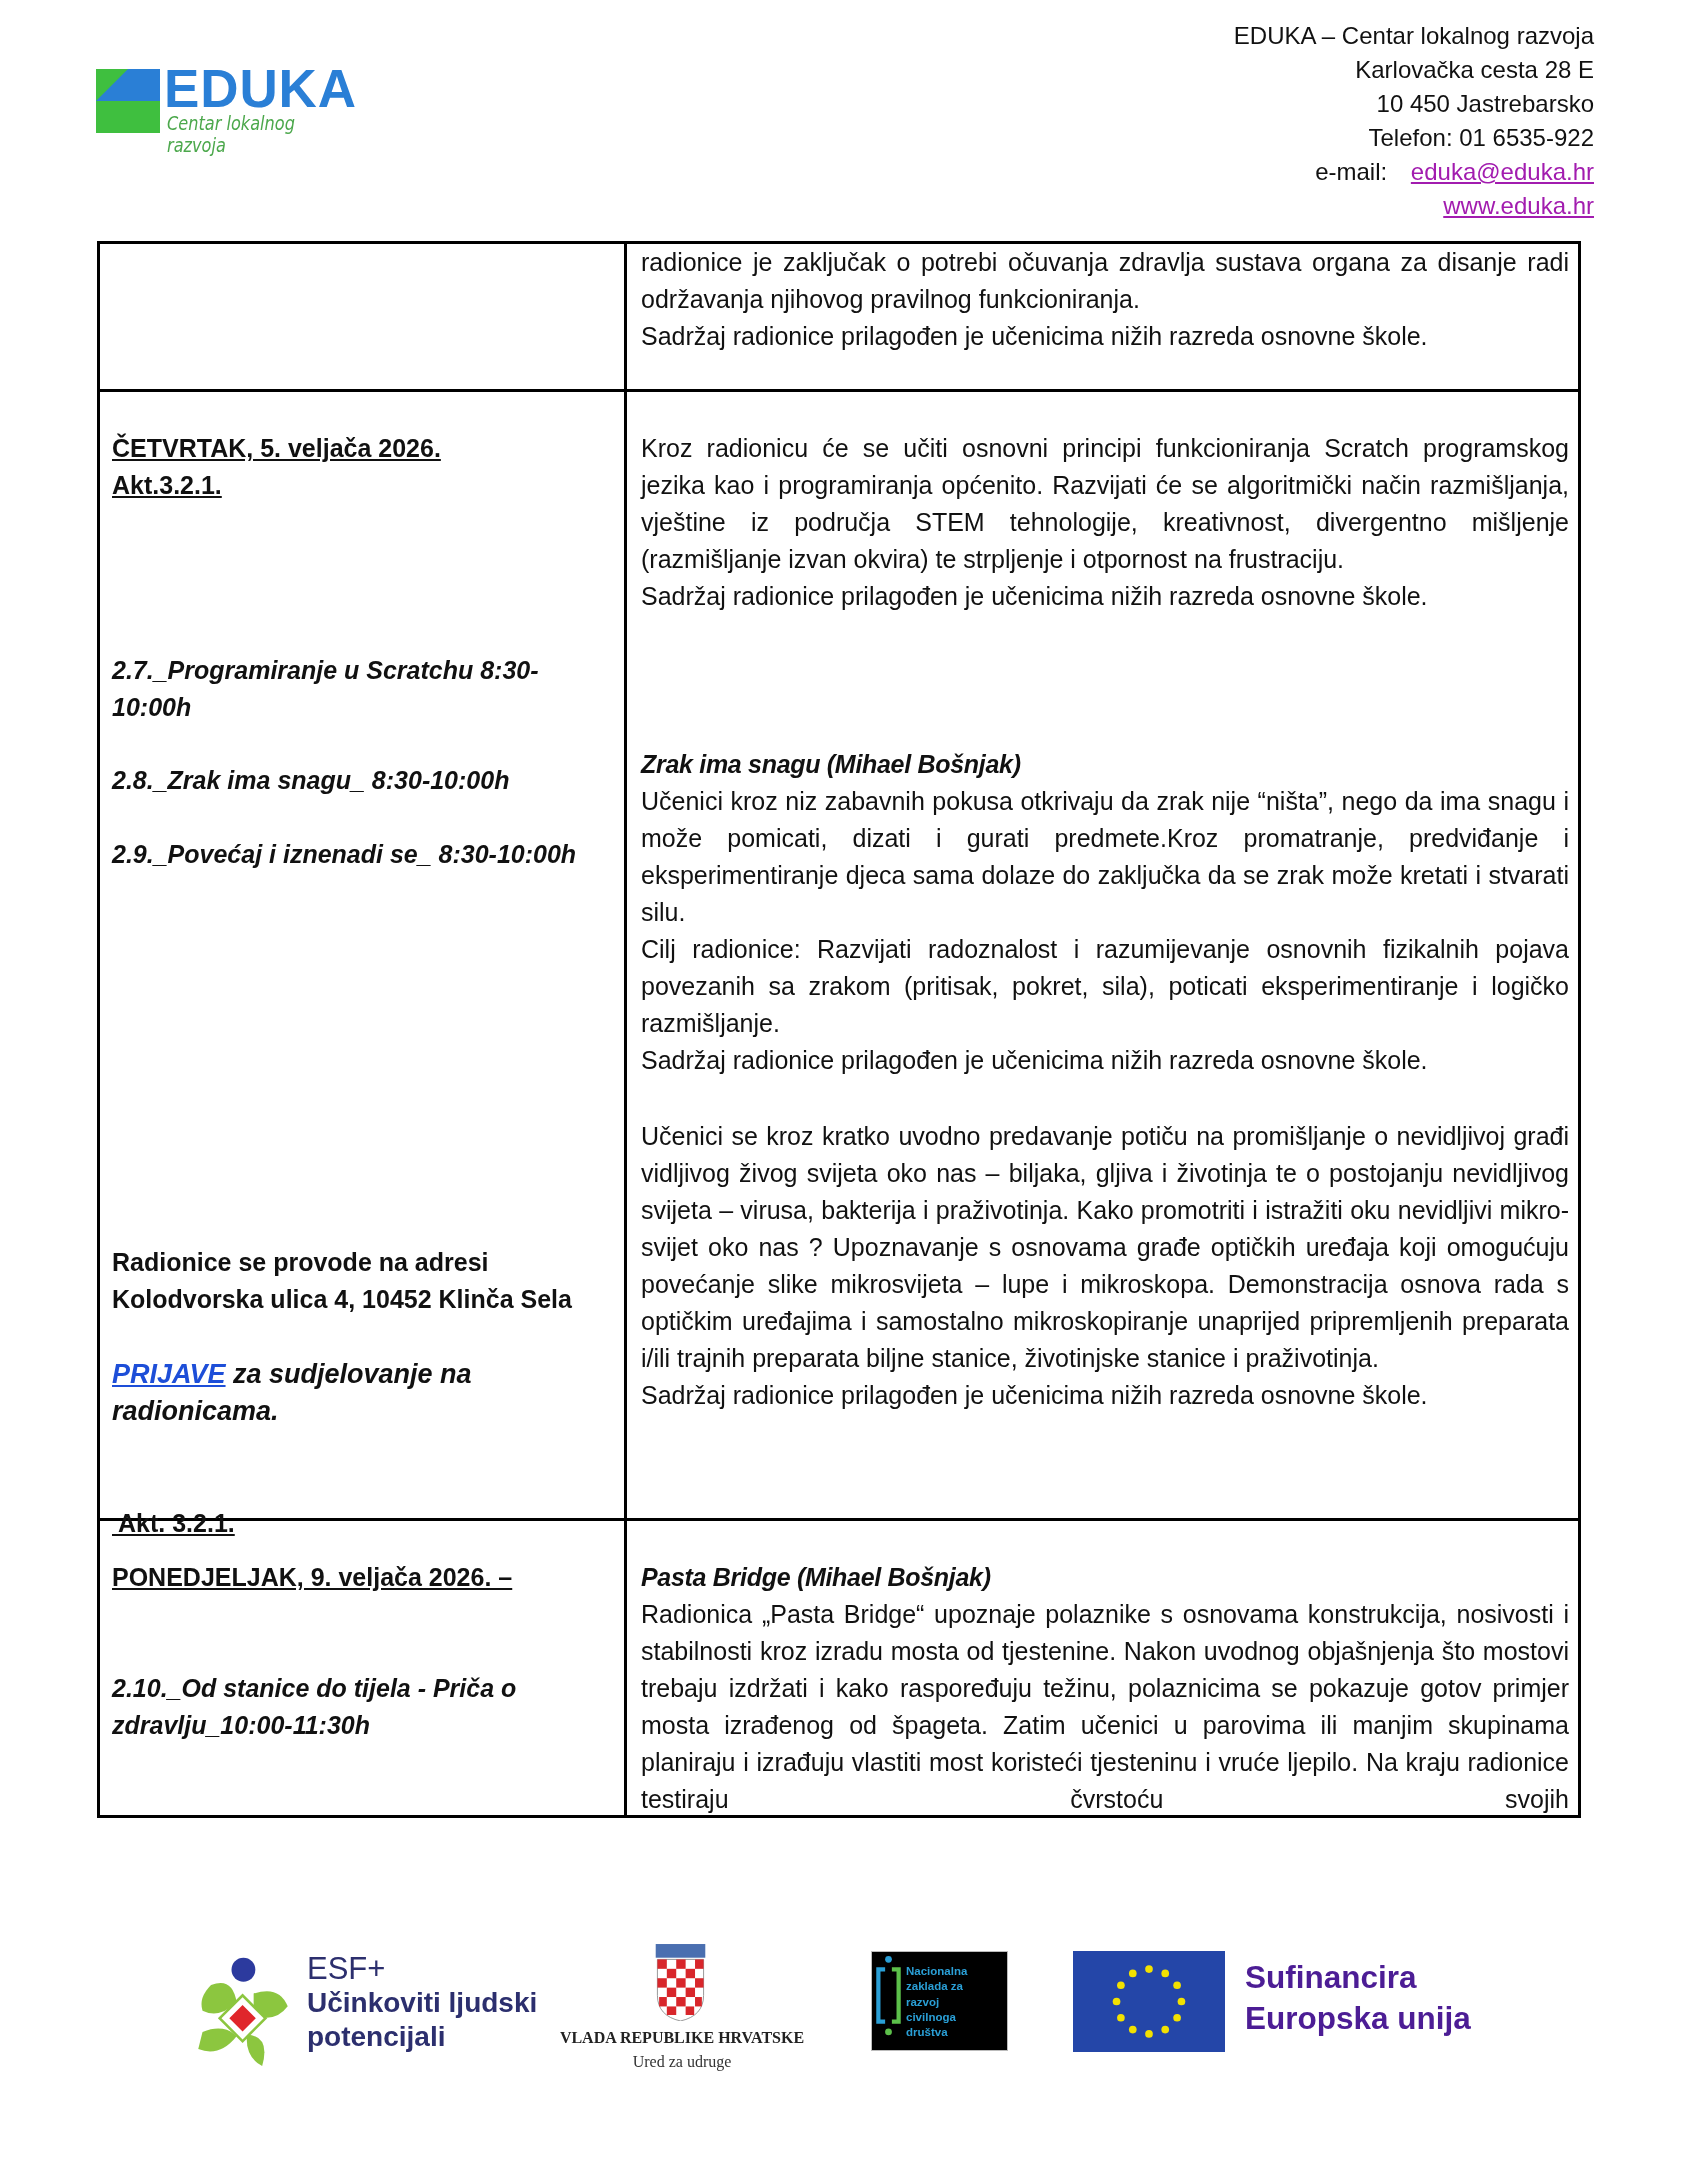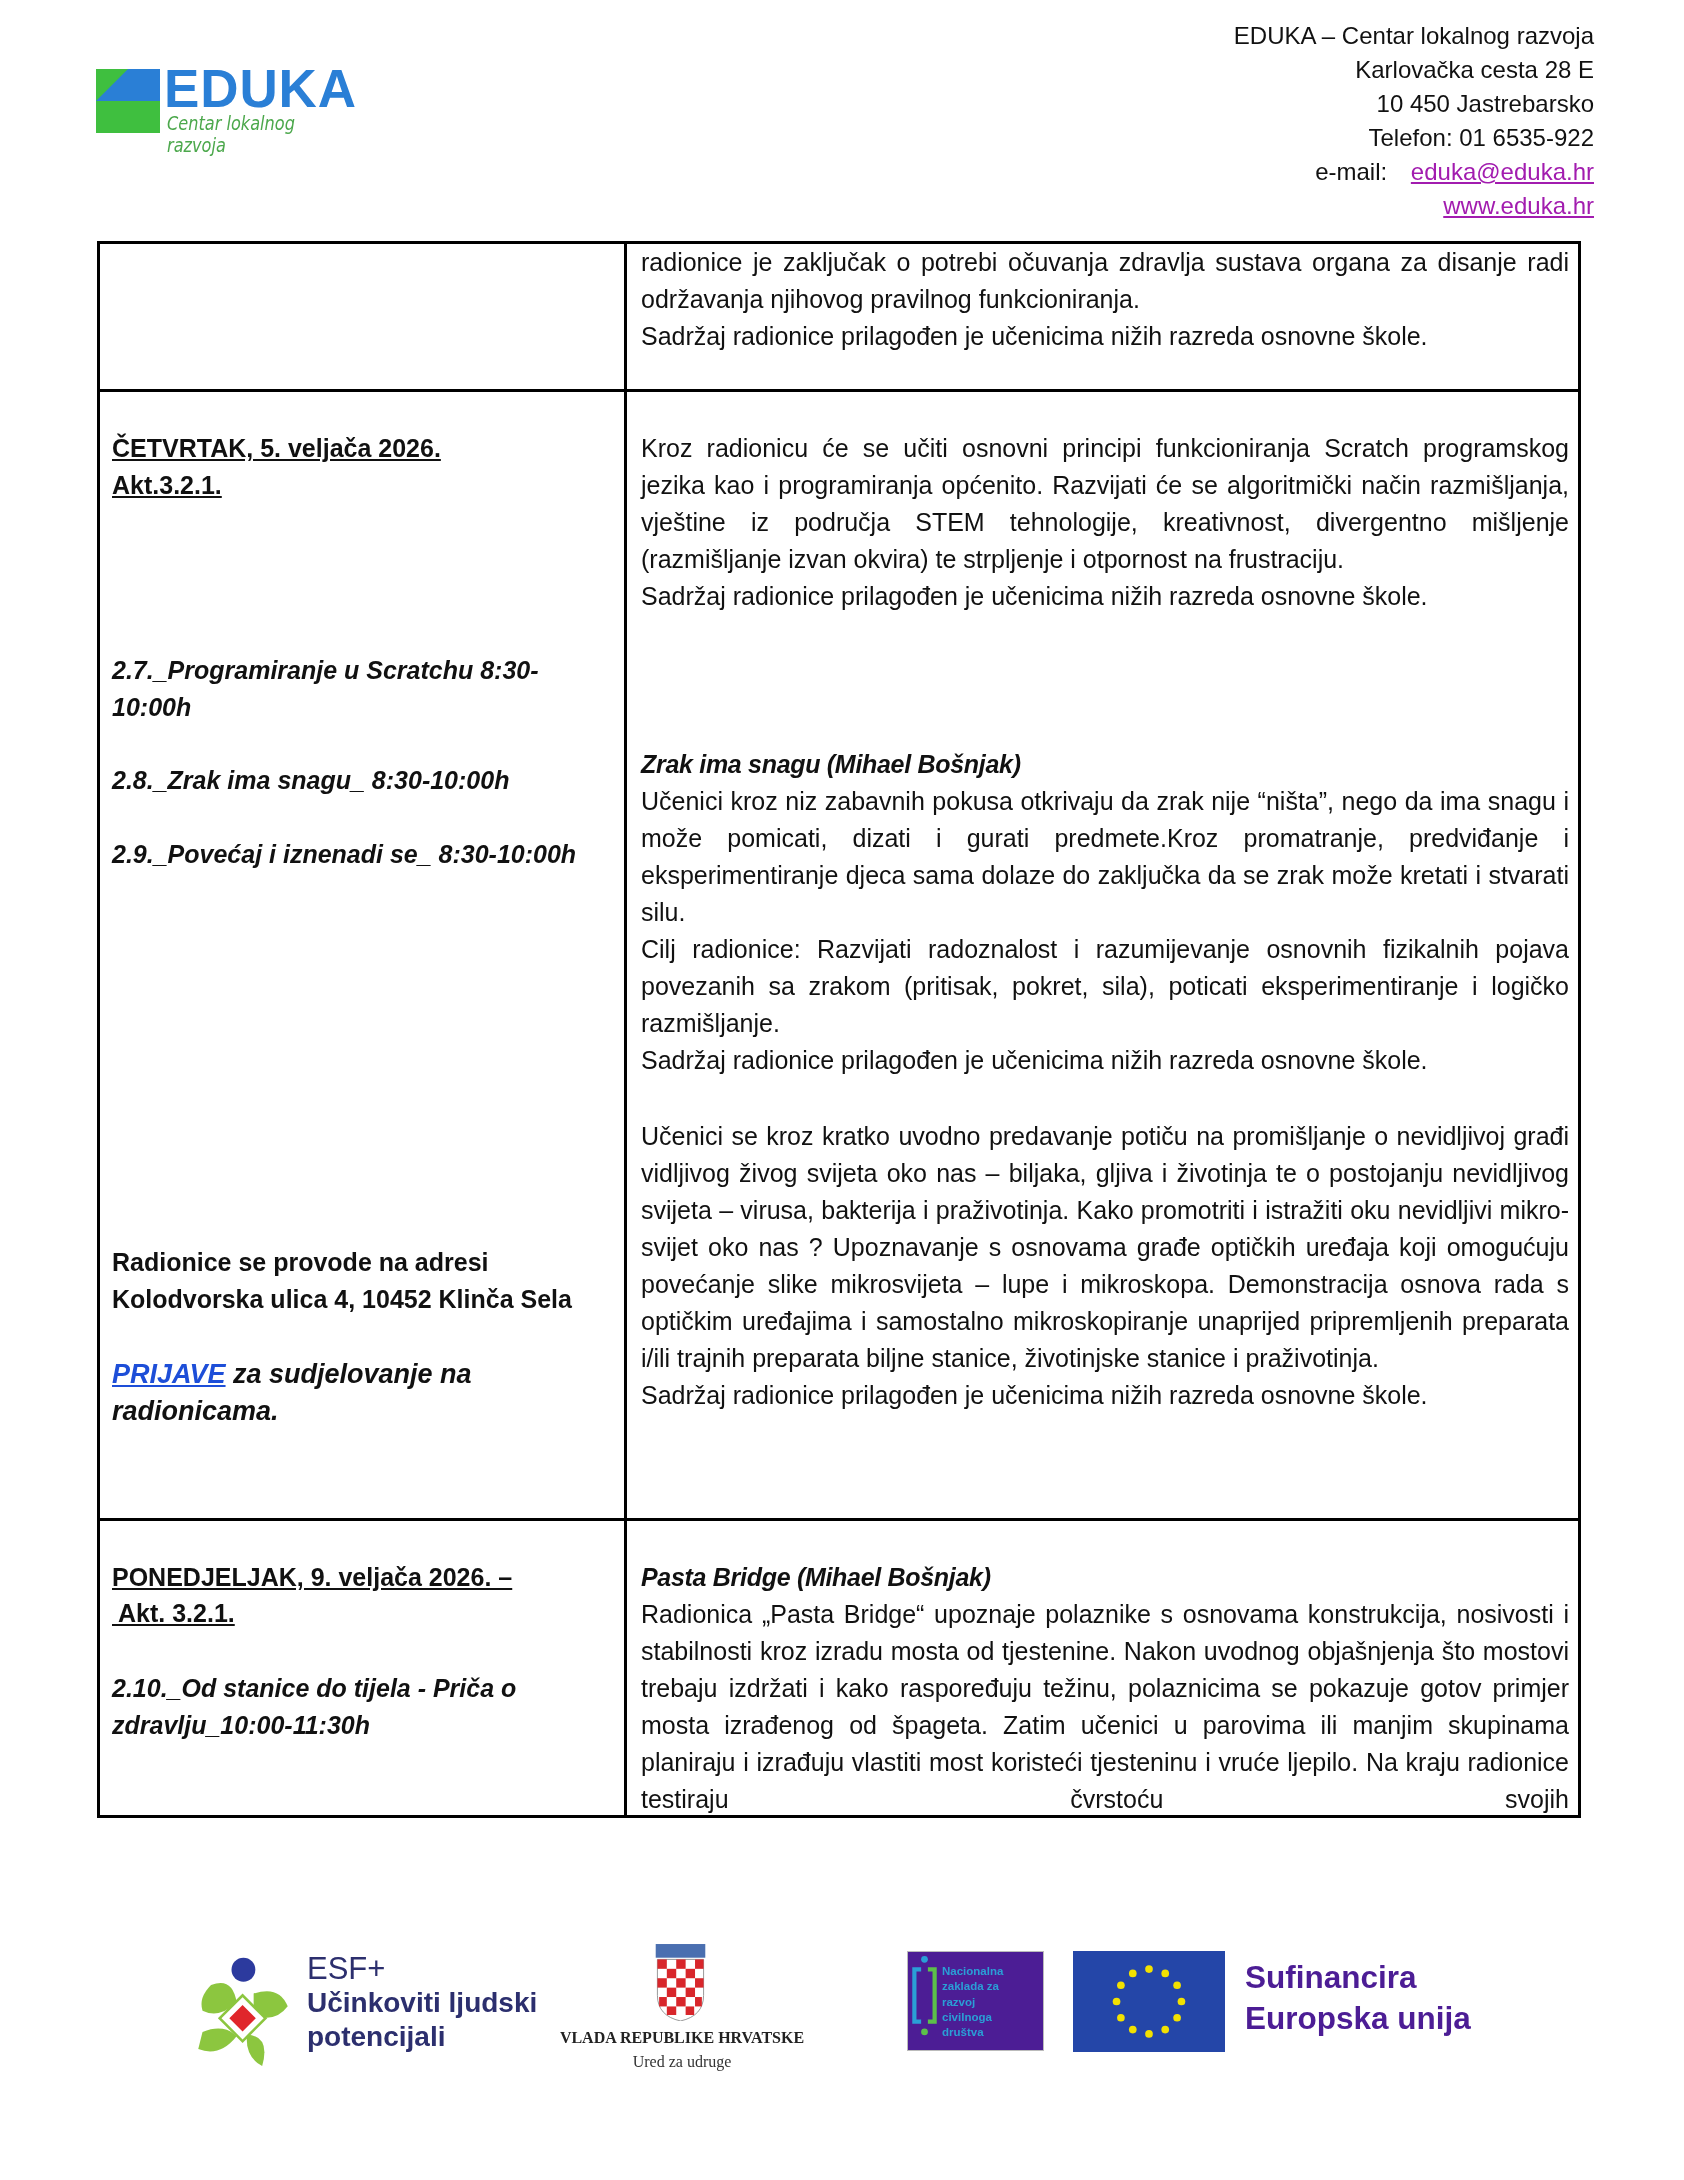--- a/index.html
+++ b/index.html
@@ -96,21 +96,21 @@
   <p class="p just">Cilj radionice: Razvijati radoznalost i razumijevanje osnovnih fizikalnih pojava povezanih sa zrakom (pritisak, pokret, sila), poticati eksperimentiranje i logičko razmišljanje.</p>
   <p class="p">Sadržaj radionice prilagođen je učenicima nižih razreda osnovne škole.</p>
 </div>
 
 <div class="cell-text right-col" style="top:1118px;">
   <p class="p just">Učenici se kroz kratko uvodno predavanje potiču na promišljanje o nevidljivoj građi vidljivog živog svijeta oko nas – biljaka, gljiva i životinja te o postojanju nevidljivog svijeta – virusa, bakterija i praživotinja. Kako promotriti i istražiti oku nevidljivi mikro-svijet oko nas ? Upoznavanje s osnovama građe optičkih uređaja koji omogućuju povećanje slike mikrosvijeta – lupe i mikroskopa. Demonstracija osnova rada s optičkim uređajima i samostalno mikroskopiranje unaprijed pripremljenih preparata i/ili  trajnih preparata biljne stanice, životinjske stanice i praživotinja.</p>
   <p class="p">Sadržaj radionice prilagođen je učenicima nižih razreda osnovne škole.</p>
 </div>
 
 <div class="cell-text left-col bold ul" style="top:1559px;">PONEDJELJAK, 9. veljača 2026. –</div>
-<div class="cell-text left-col bold ul" style="top:1595px;white-space:pre;width:auto;"> Akt. 3.2.1.</div>
+<div class="cell-text left-col bold ul" style="top:1505px;white-space:pre;width:auto;"> Akt. 3.2.1.</div>
 <div class="cell-text left-col bold ital" style="top:1670px;width:443px;">2.10._Od stanice do tijela - Priča o zdravlju_10:00-11:30h</div>
 
 <div class="cell-text right-col" style="top:1559px;height:256px;overflow:hidden;">
   <p class="p bold ital narrow">Pasta Bridge (Mihael Bošnjak)</p>
   <p class="p just" style="text-align-last:justify;">Radionica „Pasta Bridge“ upoznaje polaznike s osnovama konstrukcija, nosivosti i stabilnosti kroz izradu mosta od tjestenine. Nakon uvodnog objašnjenja što mostovi trebaju izdržati i kako raspoređuju težinu, polaznicima se pokazuje gotov primjer mosta izrađenog od špageta. Zatim učenici u parovima ili manjim skupinama planiraju i izrađuju vlastiti most koristeći tjesteninu i vruće ljepilo. Na kraju radionice testiraju čvrstoću svojih</p>
 </div>
 
 <div class="foot" style="left:194px;top:1951px;width:98px;height:115px;">
   <svg width="98" height="115" viewBox="0 0 115 135">
     <circle cx="58" cy="22" r="14" fill="#2c3a9e"></circle>
@@ -147,21 +147,21 @@
         <rect x="26" y="62" width="11" height="11"></rect>
         <rect x="48" y="62" width="8" height="11"></rect>
       <rect x="15" y="73" width="11" height="10"></rect>
         <rect x="37" y="73" width="10" height="10"></rect>
     </g>
   </svg>
 </div>
 <div class="foot gov-text" style="left:554px;top:2029px;width:256px;text-align:center;">VLADA REPUBLIKE HRVATSKE</div>
 <div class="foot gov-sub" style="left:554px;top:2053px;width:256px;text-align:center;">Ured za udruge</div>
 
-<div class="foot" style="left:871px;top:1951px;width:135px;height:98px;border:0.9px solid #bbb;background:#4c1d95;margin-left:36px;">
+<div class="foot" style="left:871px;top:1951px;width:135px;height:98px;border:0.9px solid #bbb;background:#000000;">
   <div class="abs" style="left:3.4px;top:1.7px;width:27px;height:89px;">
     <svg width="27" height="89" viewBox="0 0 32 105">
       <circle cx="16" cy="6" r="4" fill="#2a9fd6"></circle>
       <path d="M12 18 H4 V80 H12" fill="none" stroke="#2a9fd6" stroke-width="5"></path>
       <path d="M20 18 H28 V80 H20" fill="none" stroke="#5cc04a" stroke-width="5"></path>
       <circle cx="16" cy="92" r="4" fill="#5cc04a"></circle>
     </svg>
   </div>
   <div class="abs nz-text" style="left:34px;top:12px;">
     <div>Nacionalna</div>

